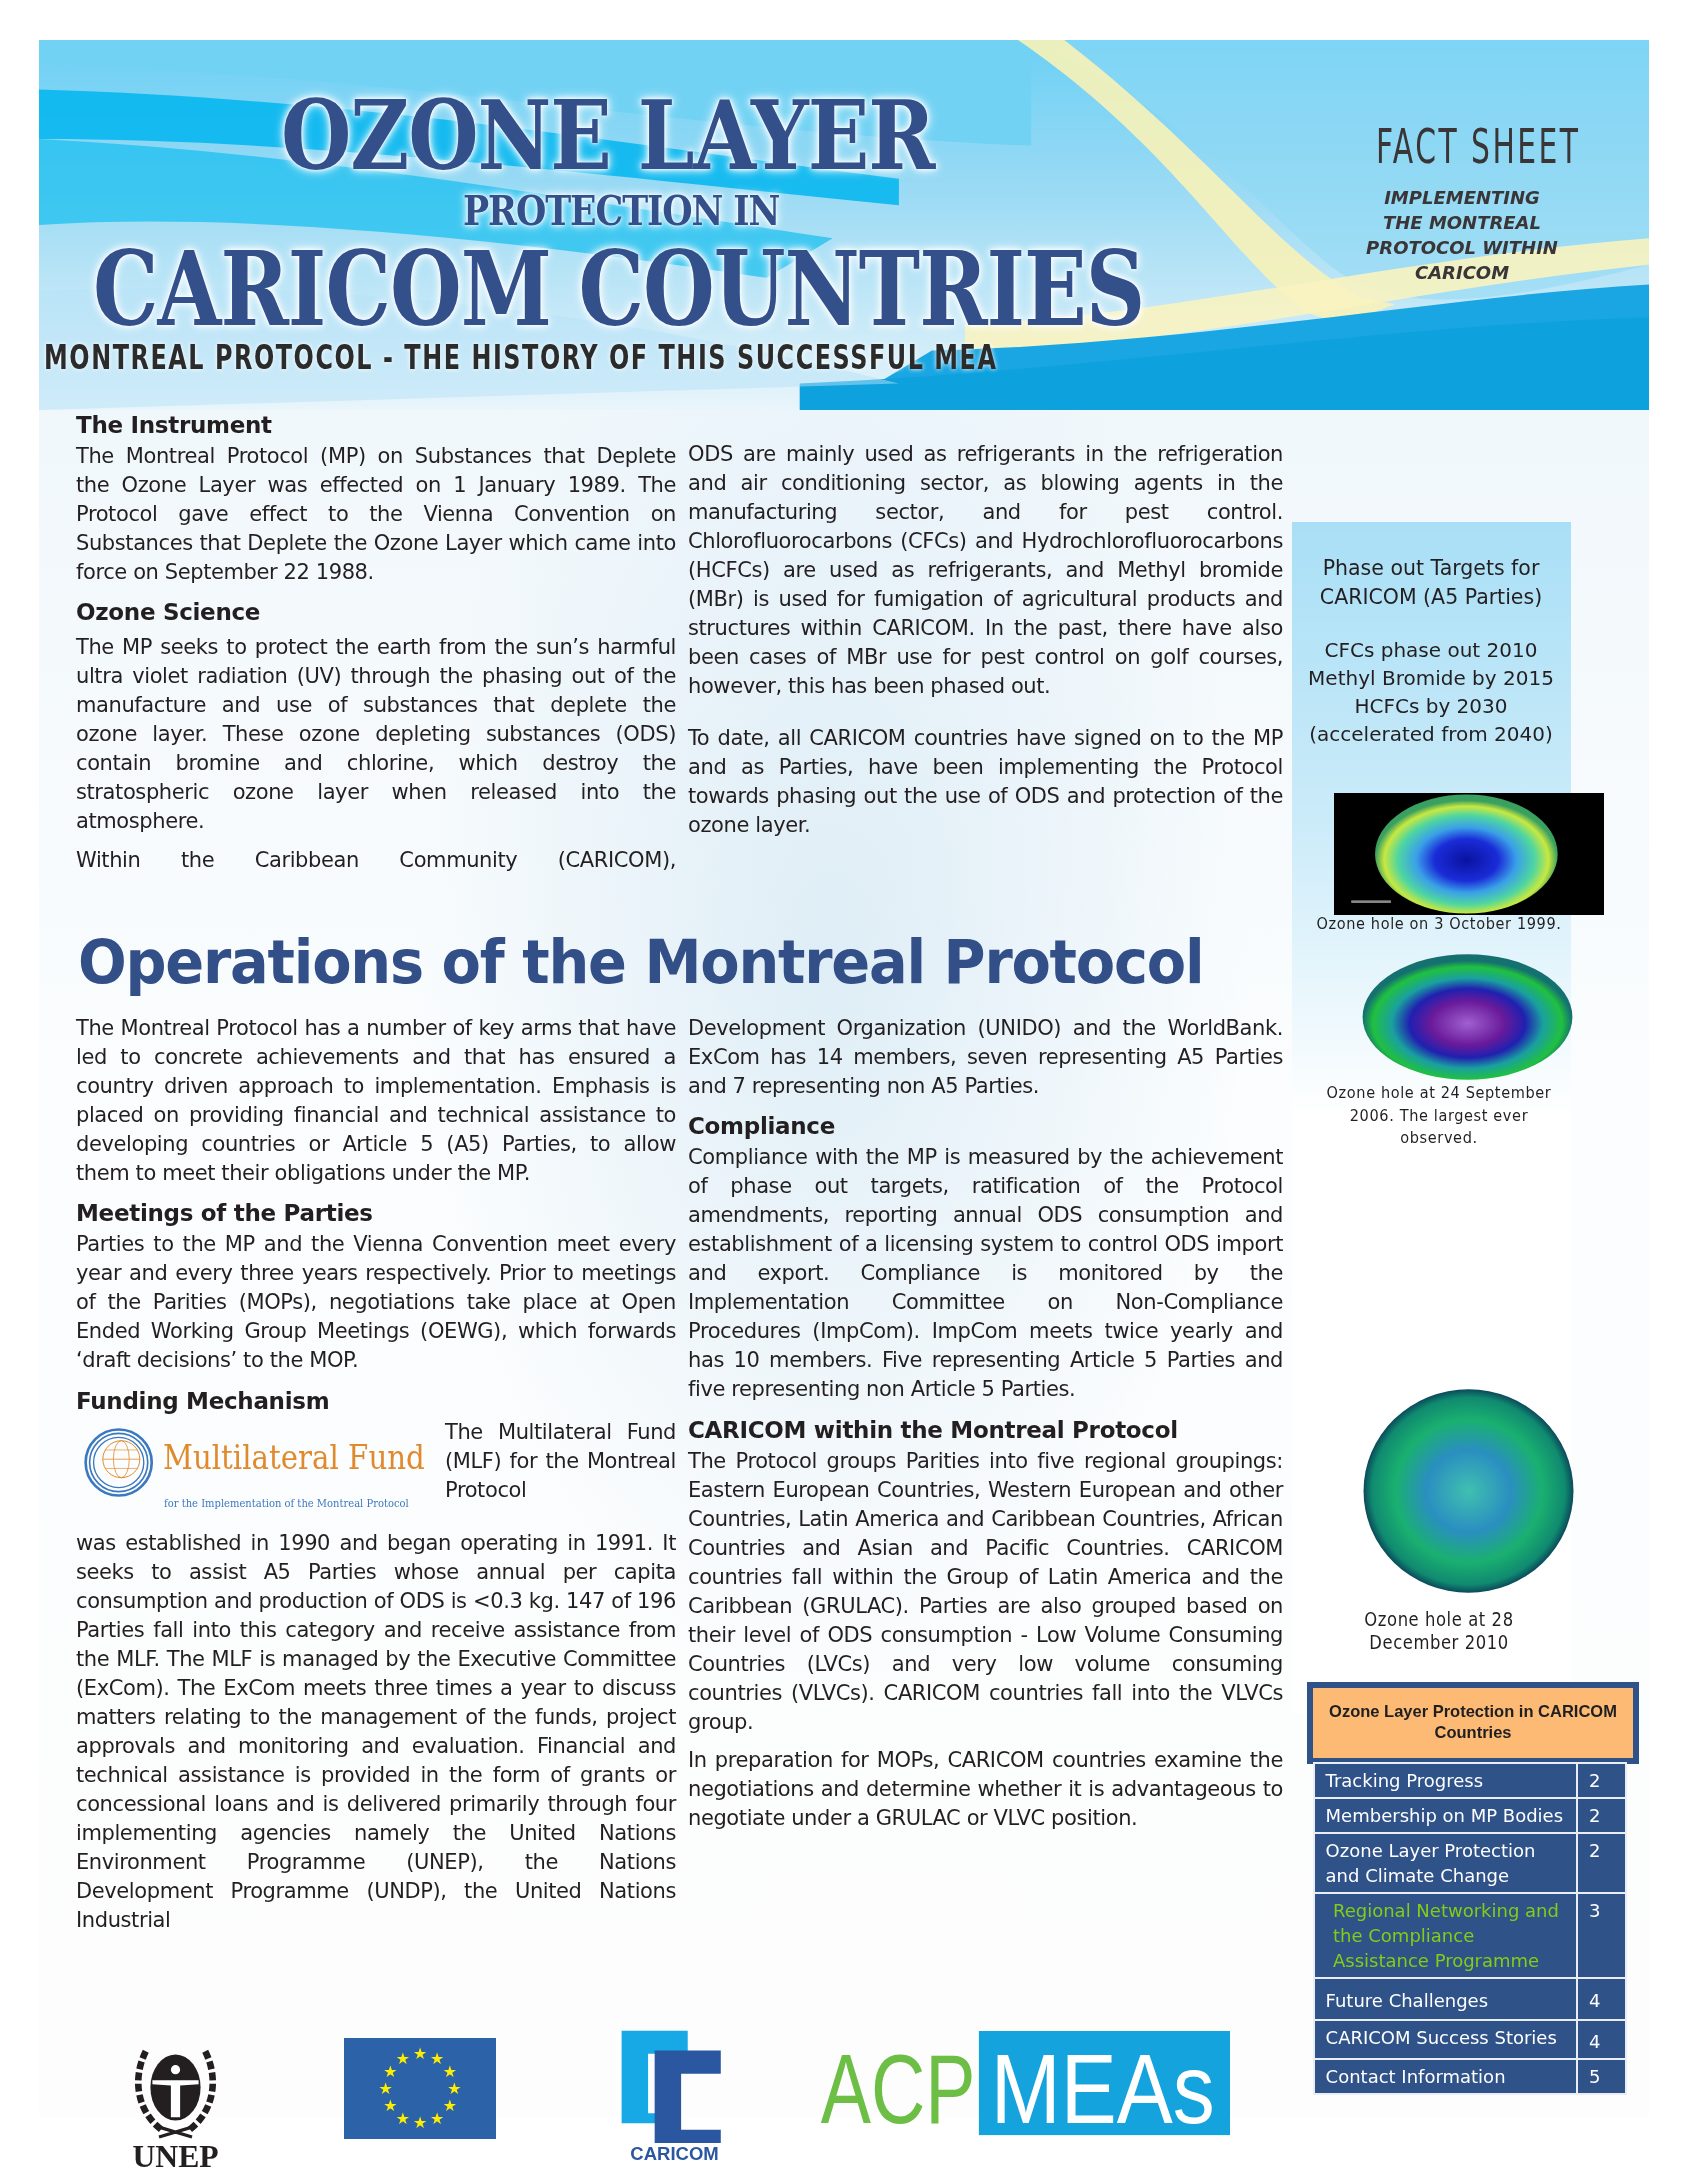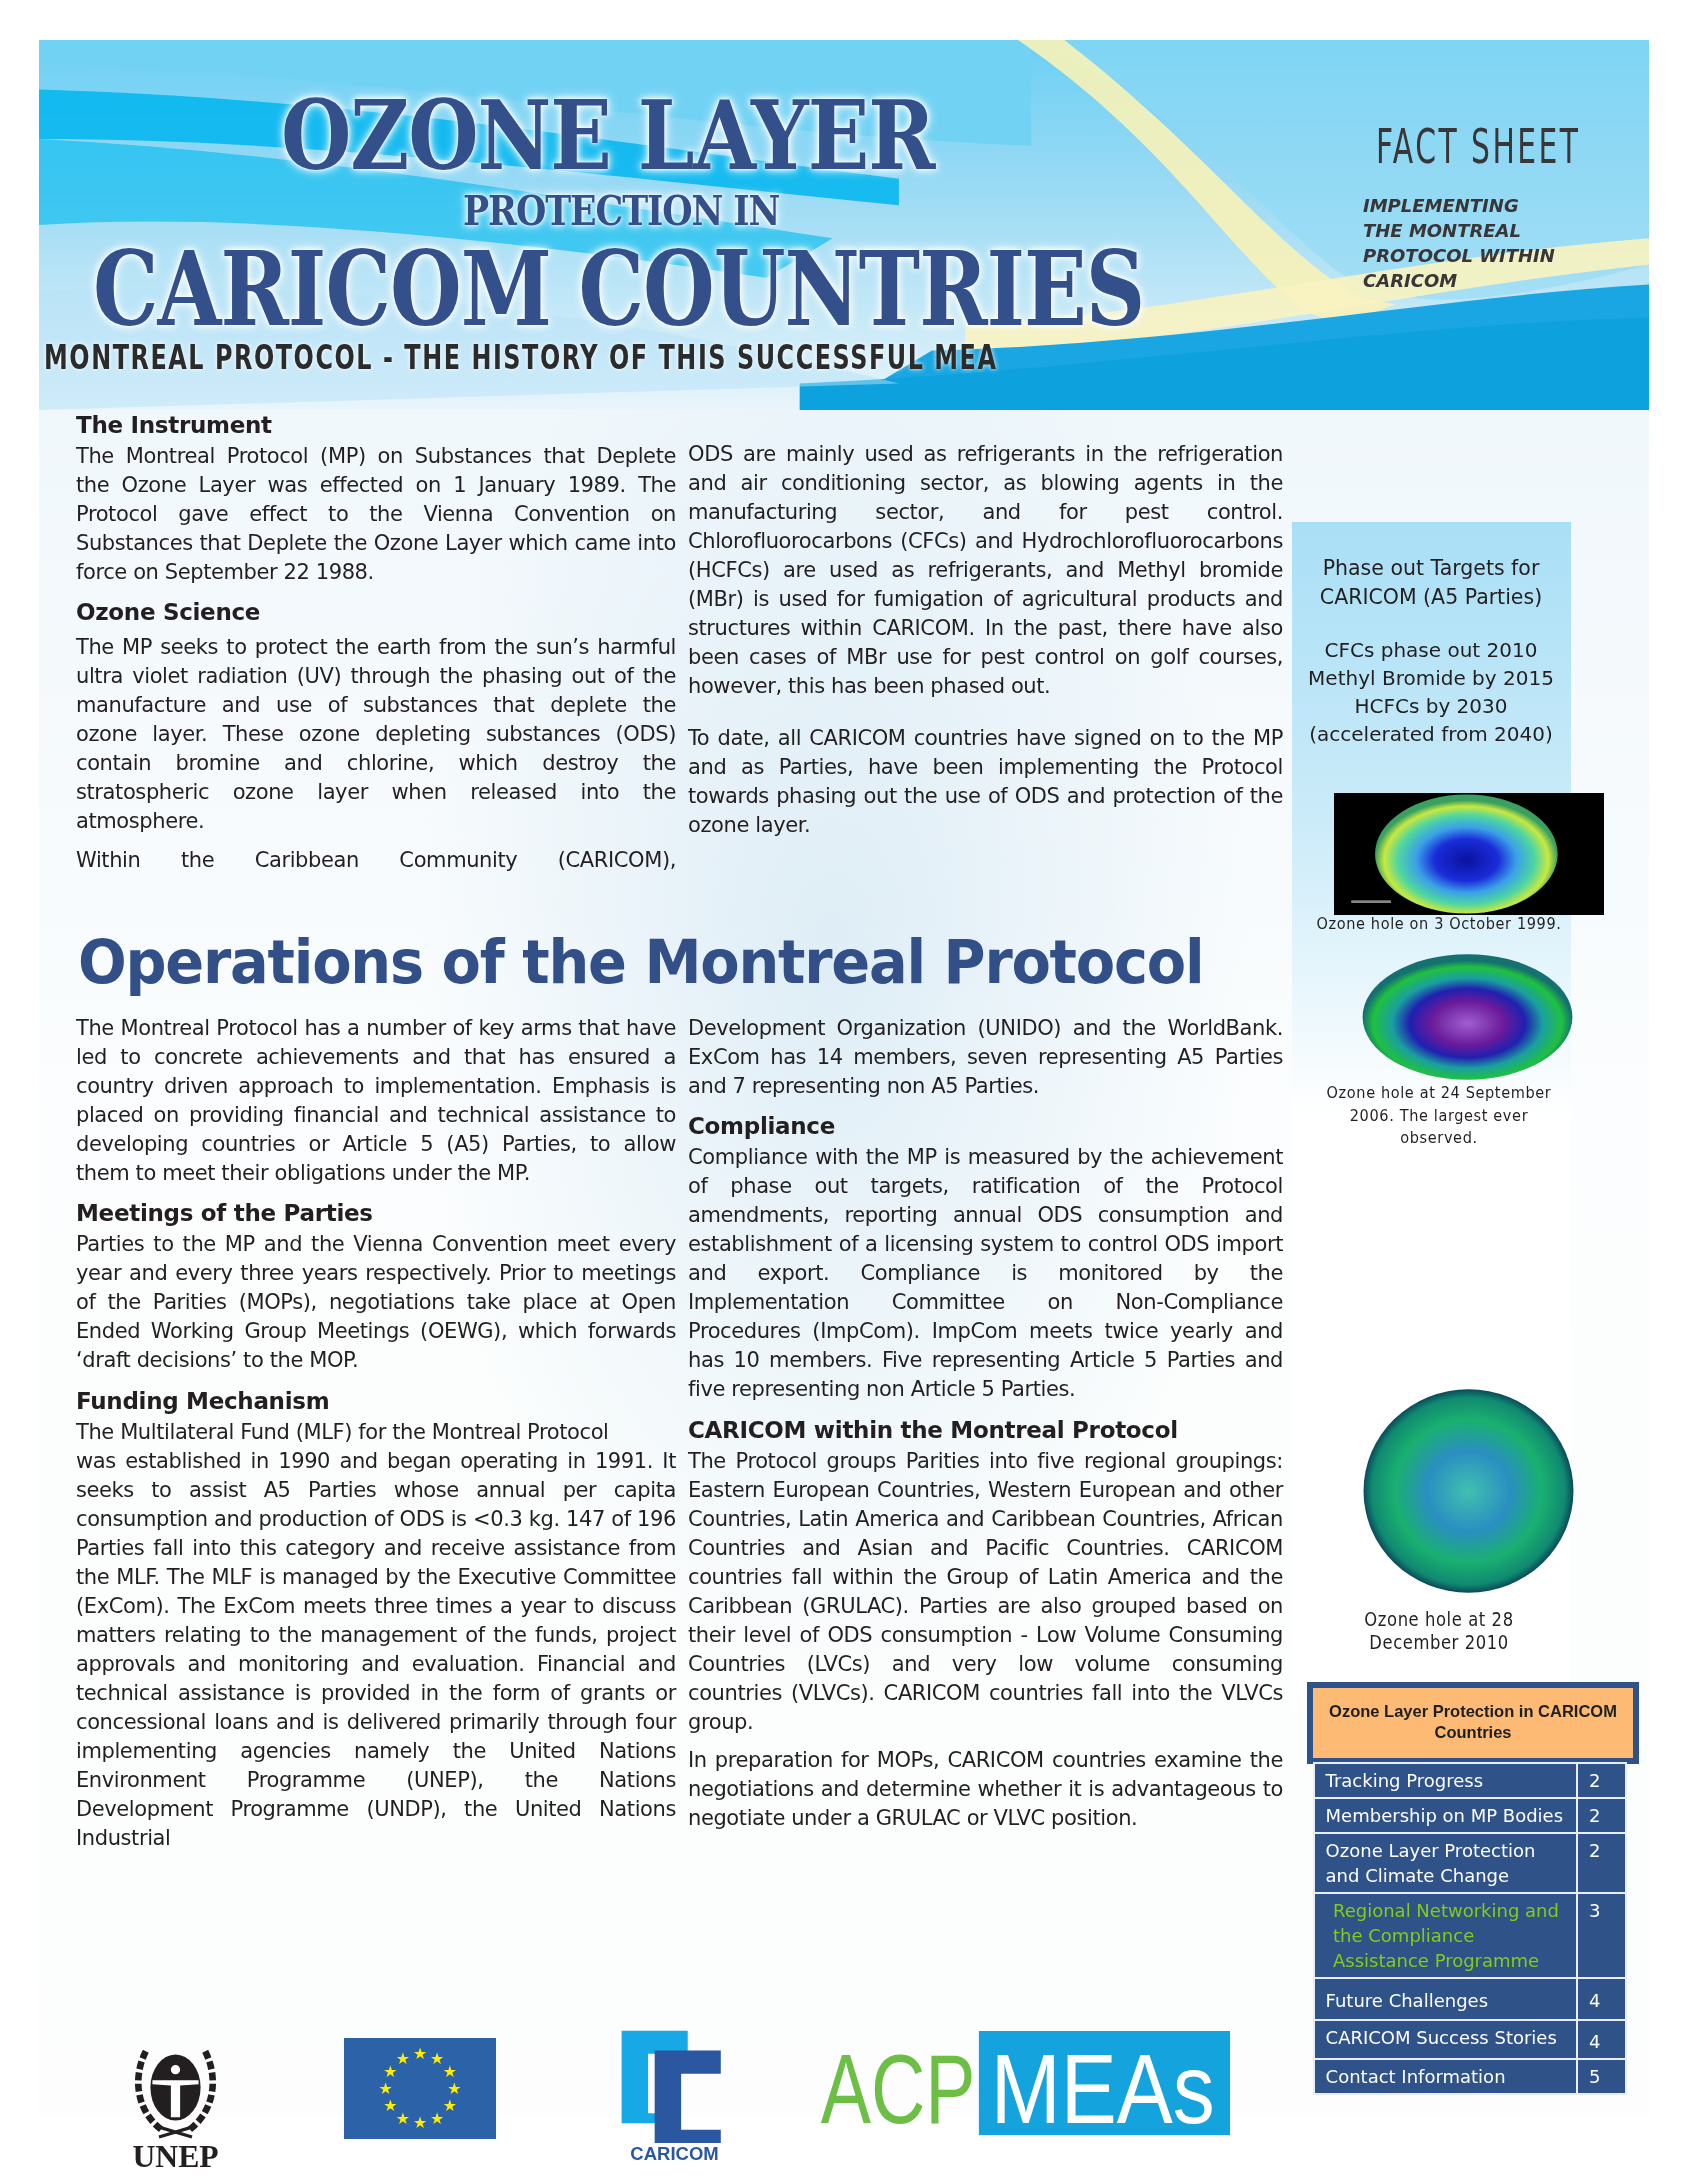--- a/index.html
+++ b/index.html
@@ -32,23 +32,23 @@
     position: absolute; left: 44px; top: 337px; font-family: "DejaVu Sans Condensed", "DejaVu Sans", sans-serif;
     font-weight: bold; font-size: 34px; color: #2b2b2b; letter-spacing: 2px; white-space: nowrap;
     transform: scaleX(0.78); transform-origin: left top; text-shadow: 0 0 6.6px #ffffff;
   }
   .fact-sheet {
     position: absolute; left: 1376px; top: 118px; font-family: "DejaVu Sans", sans-serif;
     font-size: 48px; color: #3a3536; letter-spacing: 4px; white-space: nowrap;
     transform: scaleX(0.62); transform-origin: left top;
   }
   .fact-sub {
-    position: absolute; left: 1363px; top: 185px; width: 198px; text-align: left;
+    position: absolute; left: 1363px; top: 185px; width: 198px; text-align: center;
     font-family: "DejaVu Sans", sans-serif; font-weight: bold; font-style: italic;
-    font-size: 18px; line-height: 25px; color: #3a3536; margin-top: 8px;
+    font-size: 18px; line-height: 25px; color: #3a3536;
   }
   
   .col { position: absolute; font-family: "DejaVu Sans", sans-serif; font-size: 21px; line-height: 29px; color: #231f20; }
   .col p { margin: 0; text-align: justify; letter-spacing: -0.4px; }
   .col h3 { margin: 0; font-size: 23px; font-weight: bold; line-height: 33px; letter-spacing: -0.3px; }
   #colA { left: 76px; top: 409px; width: 600px; }
   #colB { left: 688px; top: 440px; width: 595px; }
   #colC { left: 76px; top: 1014px; width: 600px; }
   #colD { left: 688px; top: 1014px; width: 595px; }
   .gap-s { height: 9.3px; }
@@ -144,20 +144,34 @@
 
 <div class="section-title">Operations of the Montreal Protocol</div>
 
 <div class="col" id="colC">
   <p>The Montreal Protocol has a number of key arms that have led to concrete achievements and that has ensured a country driven approach to implementation. Emphasis is placed on providing financial and technical assistance to developing countries or Article 5 (A5) Parties, to allow them to meet their obligations under the MP.</p>
   <div class="gap-s"></div>
   <h3>Meetings of the Parties</h3>
   <p>Parties to the MP and the Vienna Convention meet every year and every three years respectively.  Prior to meetings of the Parities (MOPs), negotiations take place at Open Ended Working Group Meetings (OEWG), which forwards ‘draft decisions’ to the MOP.</p>
   <div class="gap-s"></div>
   <h3>Funding Mechanism</h3>
+  <div class="mlf-logo">
+    <svg width="74" height="73" viewBox="0 0 112 110">
+      <ellipse cx="54" cy="55" rx="50" ry="50" fill="none" stroke="#3c78bd" stroke-width="4"></ellipse>
+      <ellipse cx="54" cy="55" rx="44" ry="44" fill="none" stroke="#3c78bd" stroke-width="2.5"></ellipse>
+      <ellipse cx="54" cy="55" rx="38" ry="38" fill="none" stroke="#3c78bd" stroke-width="2"></ellipse>
+      <circle cx="58" cy="50" r="28" fill="none" stroke="#e08a2e" stroke-width="1.5"></circle>
+      <ellipse cx="58" cy="50" rx="12" ry="28" fill="none" stroke="#e08a2e" stroke-width="1.2"></ellipse>
+      <line x1="30" y1="50" x2="86" y2="50" stroke="#e08a2e" stroke-width="1.2"></line>
+      <line x1="34" y1="36" x2="82" y2="36" stroke="#e08a2e" stroke-width="1"></line>
+      <line x1="34" y1="64" x2="82" y2="64" stroke="#e08a2e" stroke-width="1"></line>
+    </svg>
+    <div class="mlf-name">Multilateral Fund</div>
+    <div class="mlf-tag">for the Implementation of the Montreal Protocol</div>
+  </div>
   <p style="text-align:justify;">The Multilateral Fund (MLF) for the Montreal Protocol</p>
   <p style="clear:both;">was established in 1990 and began operating in 1991.  It seeks to assist A5 Parties whose annual per capita consumption and production of ODS is &lt;0.3 kg.  147 of 196 Parties fall into this category and receive assistance from the MLF.  The MLF is managed by the Executive Committee (ExCom).  The ExCom meets three times a year to discuss matters relating to the management of the funds, project approvals and monitoring and evaluation. Financial and technical assistance is provided in the form of grants or concessional loans and is delivered primarily through four implementing agencies namely the United Nations Environment Programme (UNEP), the Nations Development Programme (UNDP), the United Nations Industrial</p>
 </div>
 
 <div class="col" id="colD">
   <p>Development Organization (UNIDO) and the WorldBank. ExCom has 14 members, seven representing A5 Parties and 7 representing non A5 Parties.</p>
   <div class="gap-s"></div>
   <h3>Compliance</h3>
   <p>Compliance with the MP is measured by the achievement of phase out targets, ratification of the Protocol amendments, reporting annual ODS consumption and establishment of a licensing system to control ODS import and export.  Compliance is monitored by the Implementation Committee on Non-Compliance Procedures (ImpCom). ImpCom meets twice yearly and has 10 members. Five representing Article 5 Parties and five representing non Article 5 Parties.</p>
   <div class="gap-s"></div>

